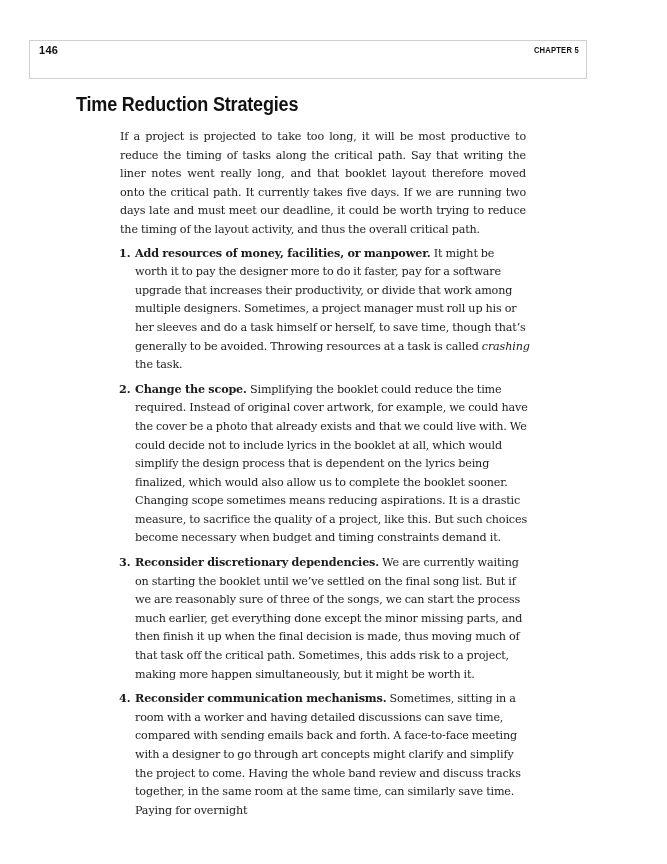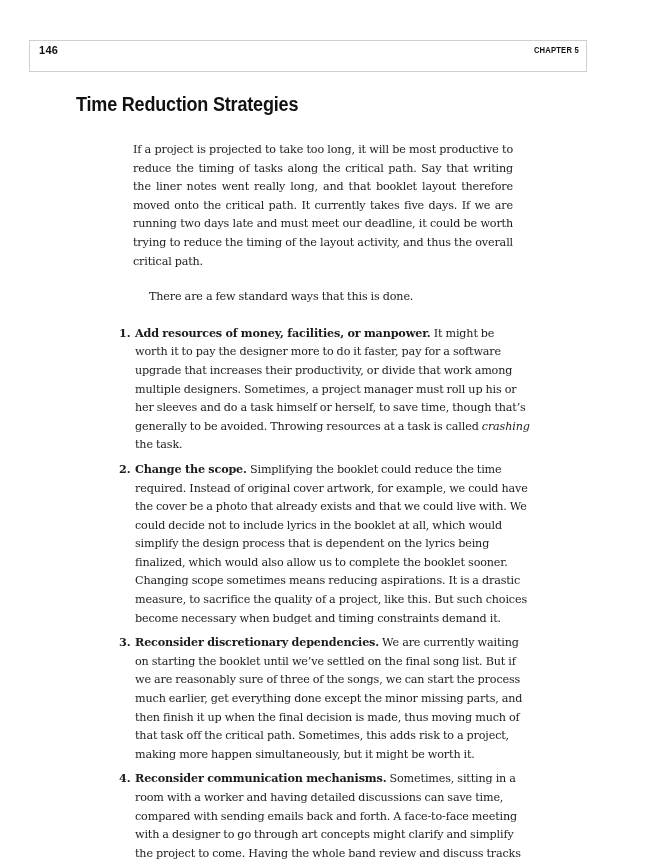--- a/index.html
+++ b/index.html
@@ -12,21 +12,21 @@
       height: 864px;
       position: relative;
       overflow: hidden;
       color: #1a1a1a;
     }
     .running-head {
       position: absolute;
       left: 29px;
       top: 40px;
       width: 558px;
-      height: 32px;
+      height: 39px;
       border: 1px solid #cfcfcf;
       box-sizing: border-box;
       background: #ffffff;
     }
     .running-head .page-number {
       position: absolute;
       left: 9px;
       top: 3px;
       font-family: "Liberation Sans", sans-serif;
       font-weight: bold;
@@ -63,21 +63,21 @@
       position: absolute;
       left: 116px;
       top: 124px;
       width: 414px;
       font-family: "DejaVu Serif", serif;
       font-size: 11.2px;
       line-height: 18.6px;
       color: #1c1c1c;
     }
     .body-text p {
-      margin: 17px;
+      margin: 4px;
       text-align: justify;
       letter-spacing: -0.15px;
       word-spacing: -0.3px;
     }
     .body-text p.indent {
       text-indent: 16px;
     }
     .strategy-list {
       list-style: none;
       margin: 4px 0 0 0;
@@ -109,21 +109,20 @@
 
 <div class="running-head">
   <span class="page-number">146</span>
   <span class="chapter-label">CHAPTER 5</span>
 </div>
 
 <h2 class="section-title">Time Reduction Strategies</h2>
 
 <div class="body-text">
   <p>If a project is projected to take too long, it will be most productive to reduce the timing of tasks along the critical path. Say that writing the liner notes went really long, and that booklet layout therefore moved onto the critical path. It currently takes five days. If we are running two days late and must meet our deadline, it could be worth trying to reduce the timing of the layout activity, and thus the overall critical path.</p>
-  <p class="indent">There are a few standard ways that this is done.</p>
 
   <ol class="strategy-list">
     <li>
       <span class="item-number">1.</span><span class="item-heading">Add resources of money, facilities, or manpower.</span><span> It might be worth it to pay the designer more to do it faster, pay for a software upgrade that increases their productivity, or divide that work among multiple designers. Sometimes, a project manager must roll up his or her sleeves and do a task himself or herself, to save time, though that’s generally to be avoided. Throwing resources at a task is called </span><em>crashing</em><span> the task.</span>
     </li>
     <li>
       <span class="item-number">2.</span><span class="item-heading">Change the scope.</span><span> Simplifying the booklet could reduce the time required. Instead of original cover artwork, for example, we could have the cover be a photo that already exists and that we could live with. We could decide not to include lyrics in the booklet at all, which would simplify the design process that is dependent on the lyrics being finalized, which would also allow us to complete the booklet sooner. Changing scope sometimes means reducing aspirations. It is a drastic measure, to sacrifice the quality of a project, like this. But such choices become necessary when budget and timing constraints demand it.</span>
     </li>
     <li>
       <span class="item-number">3.</span><span class="item-heading">Reconsider discretionary dependencies.</span><span> We are currently waiting on starting the booklet until we’ve settled on the final song list. But if we are reasonably sure of three of the songs, we can start the process much earlier, get everything done except the minor missing parts, and then finish it up when the final decision is made, thus moving much of that task off the critical path. Sometimes, this adds risk to a project, making more happen simultaneously, but it might be worth it.</span>

